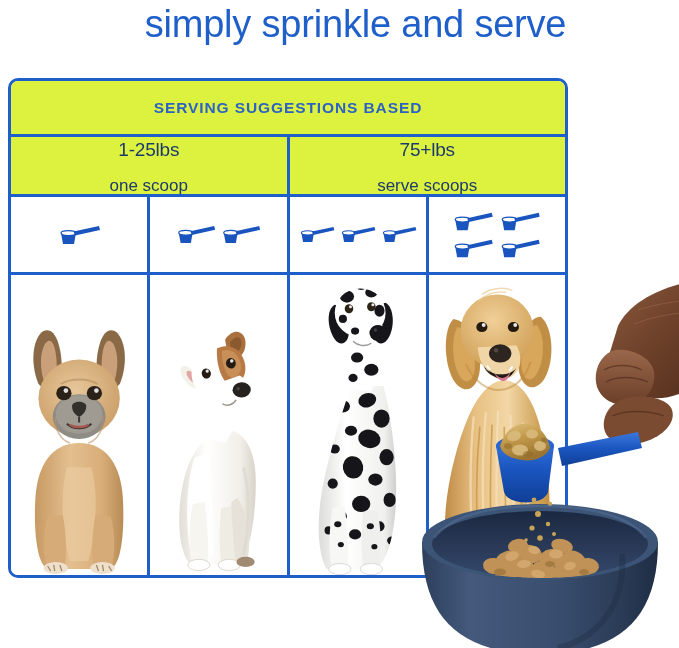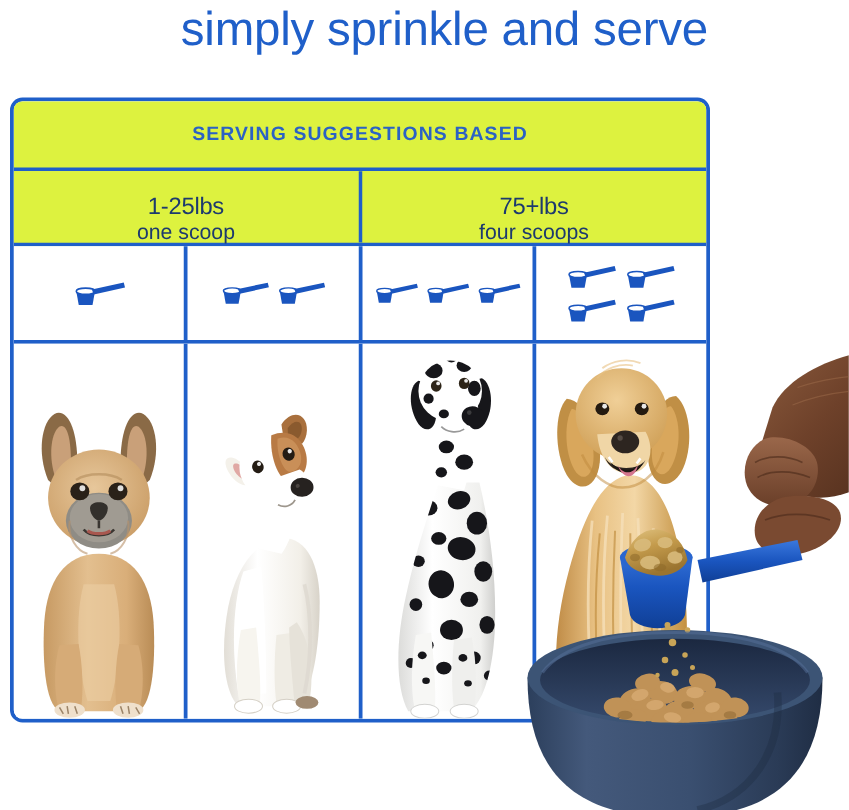--- a/index.html
+++ b/index.html
@@ -84,24 +84,24 @@
     box-sizing: border-box;
   }
   .weight-cell {
     flex: 1 1 0;
     background: #ddf23f;
     border-right: 3px solid #1f5fc9;
     box-sizing: border-box;
     display: flex;
     flex-direction: column;
     align-items: center;
-    justify-content: flex-end;
+    justify-content: space-between;
     padding-top: 2px;
   }
-  .weight-cell:last-child { border-right: none; }
+  .weight-cell:last-child { border-right: none; border-radius: 24px; }
   .weight-value {
     color: #1d3a6e;
     font-size: 19px;
     line-height: 22px;
     font-weight: 400;
     letter-spacing: -0.2px;
   }
   .weight-sub {
     color: #1d3a6e;
     font-size: 17px;
@@ -209,21 +209,21 @@
     <span>SERVING SUGGESTIONS BASED</span>
   </div>
 
   <div class="weight-row">
     <div class="weight-cell">
       <div class="weight-value">1-25lbs</div>
       <div class="weight-sub">one scoop</div>
     </div>
     <div class="weight-cell">
       <div class="weight-value">75+lbs</div>
-      <div class="weight-sub">four scoops</div>
+      <div class="weight-sub">serve scoops</div>
     </div>
   </div>
 
   <div class="scoop-row">
 
     <div class="scoop-cell">
       <div class="scoop-grid one">
         <svg class="scoop-ico" viewBox="0 0 90 52">
           <path d="M34 44 L12 44 L8 22 L38 22 Z" fill="#1a55bf"></path>
           <ellipse cx="23" cy="22" rx="15" ry="5" fill="#ffffff" stroke="#1a55bf" stroke-width="2.5"></ellipse>

